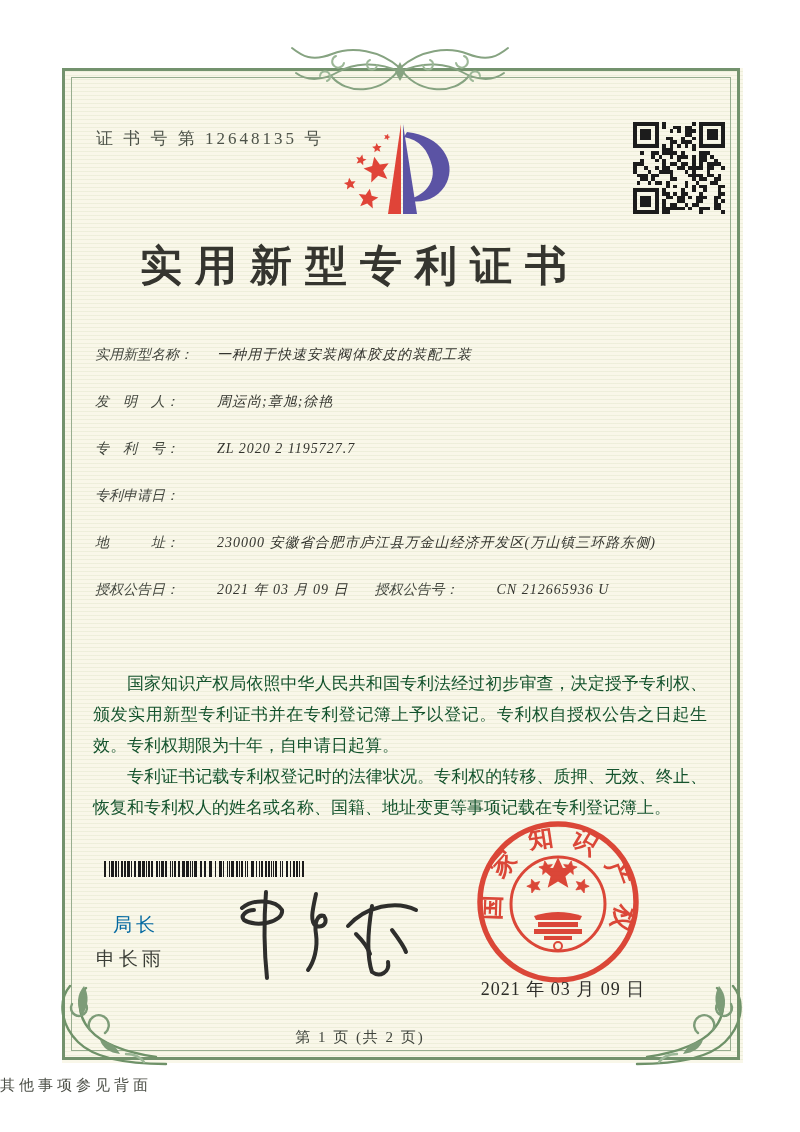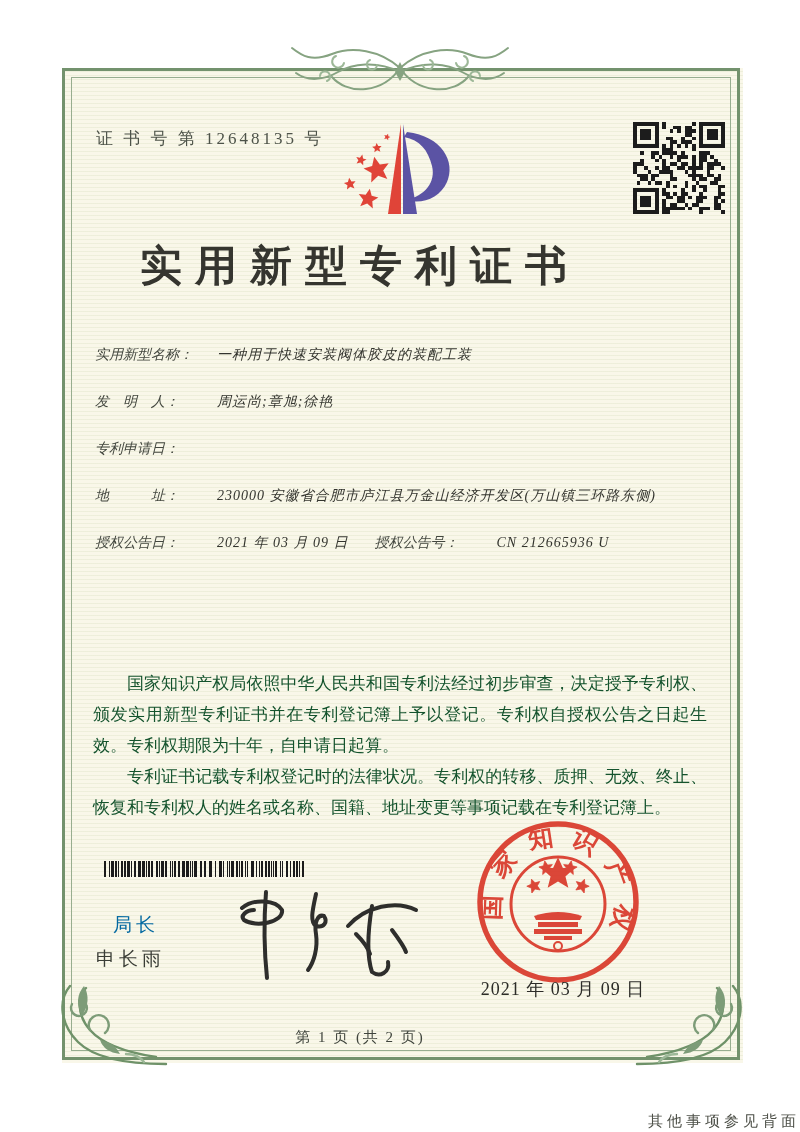--- a/index.html
+++ b/index.html
@@ -51,22 +51,22 @@
     font-size:18px;letter-spacing:1px;color:#2c2c28;white-space:nowrap;
   }
   .sig-role{position:absolute;left:113px;top:912px;font-size:19px;letter-spacing:4px;color:#0369a1;}
   .sig-name{position:absolute;left:96px;top:946px;font-size:19px;letter-spacing:4px;color:#3a3d36;}
   .signature{position:absolute;left:220px;top:878px;}
   .page-num{
     position:absolute;left:0;top:1028px;width:720px;text-align:center;
     font-size:15px;letter-spacing:2px;color:#3f443c;
   }
   .back-note{
-    position:absolute;left:0;top:1076px;width:800px;text-align:right;
-    font-size:15px;letter-spacing:4px;color:#4c4f47;margin-top:36px;
+    position:absolute;left:0;top:1076px;width:800px;text-align:left;
+    font-size:15px;letter-spacing:4px;color:#4c4f47;
   }
   .ornament{position:absolute;}
 </style>
 </head>
 <body>
 
 <div class="page">
 
   <div class="paper"></div>
   <div class="frame-outer"></div>
@@ -429,20 +429,24 @@
   <div class="fields">
     <div class="frow">
       <span class="flabel">实用新型名称：</span>
       <span class="fvalue">一种用于快速安装阀体胶皮的装配工装</span>
     </div>
     <div class="frow">
       <span class="flabel">发　明　人：</span>
       <span class="fvalue">周运尚;章旭;徐艳</span>
     </div>
     <div class="frow">
+      <span class="flabel">专　利　号：</span>
+      <span class="fvalue">ZL 2020 2 1195727.7</span>
+    </div>
+    <div class="frow">
       <span class="flabel">专利申请日：</span>
     </div>
     <div class="frow">
       <span class="flabel">地　　　址：</span>
       <span class="fvalue">230000 安徽省合肥市庐江县万金山经济开发区(万山镇三环路东侧)</span>
     </div>
     <div class="frow grant-row">
       <span class="grant-pair">
           <span class="flabel">授权公告日：</span>
           <span class="fvalue">2021 年 03 月 09 日</span>

